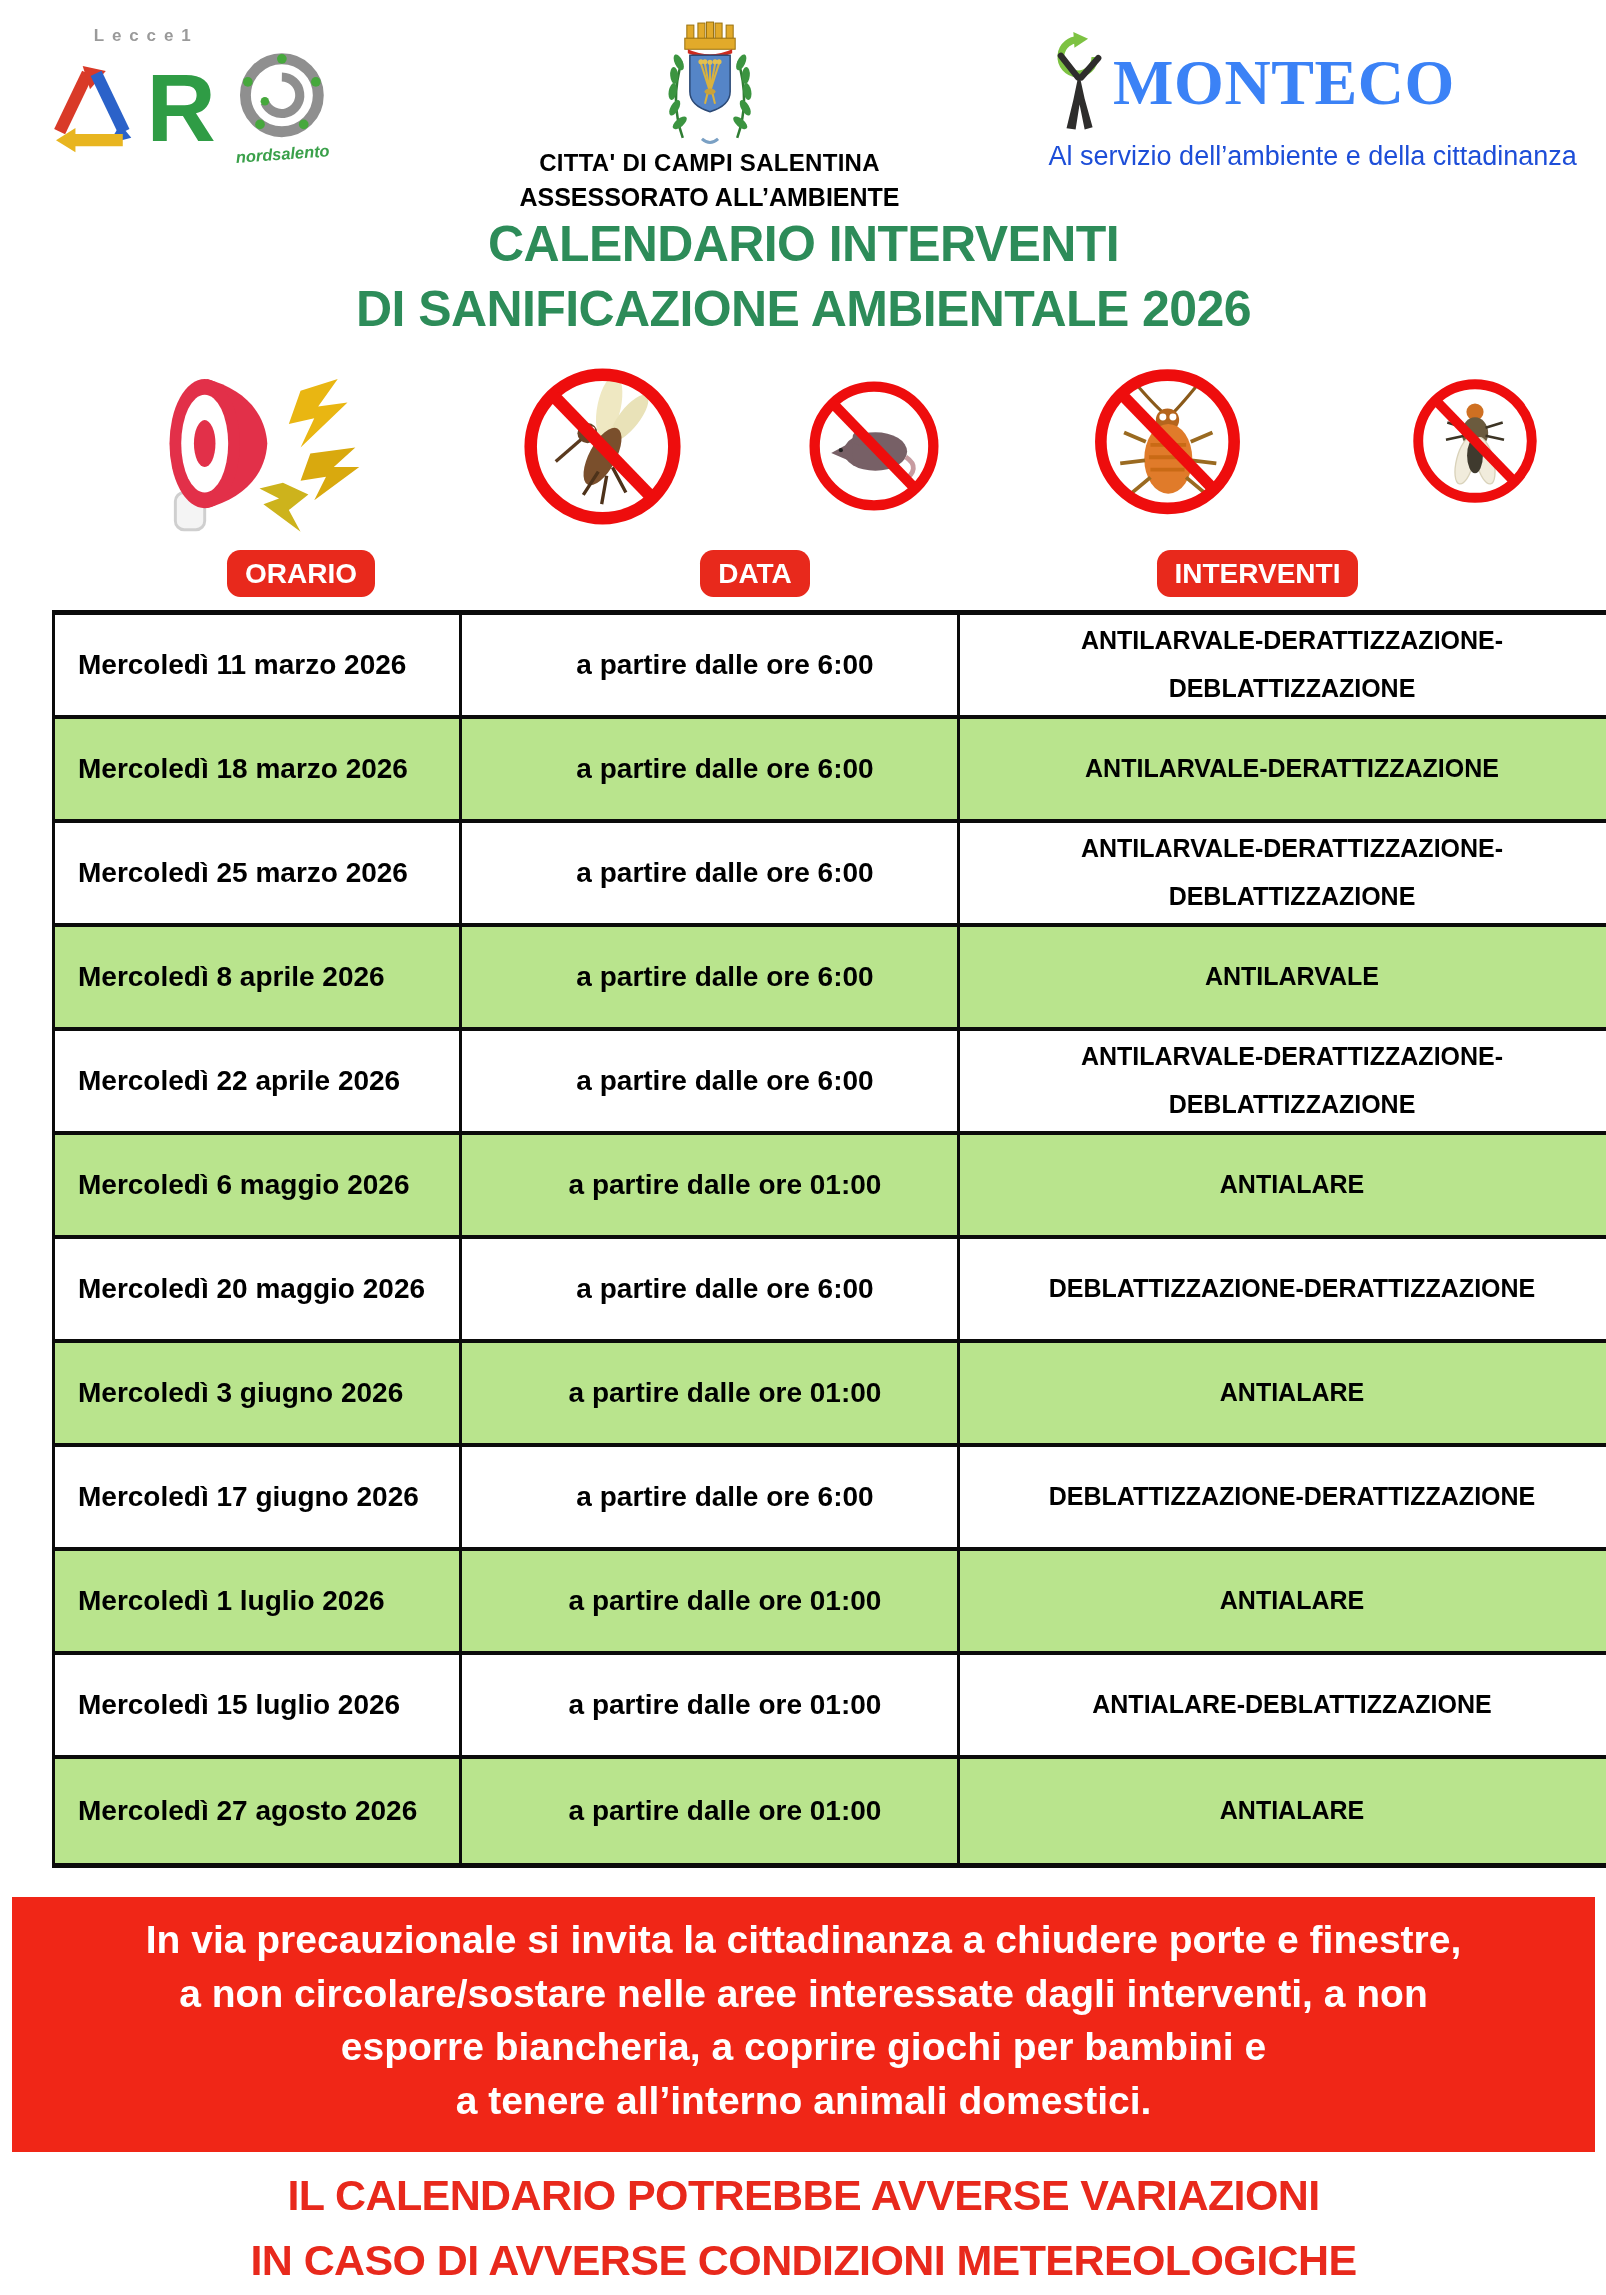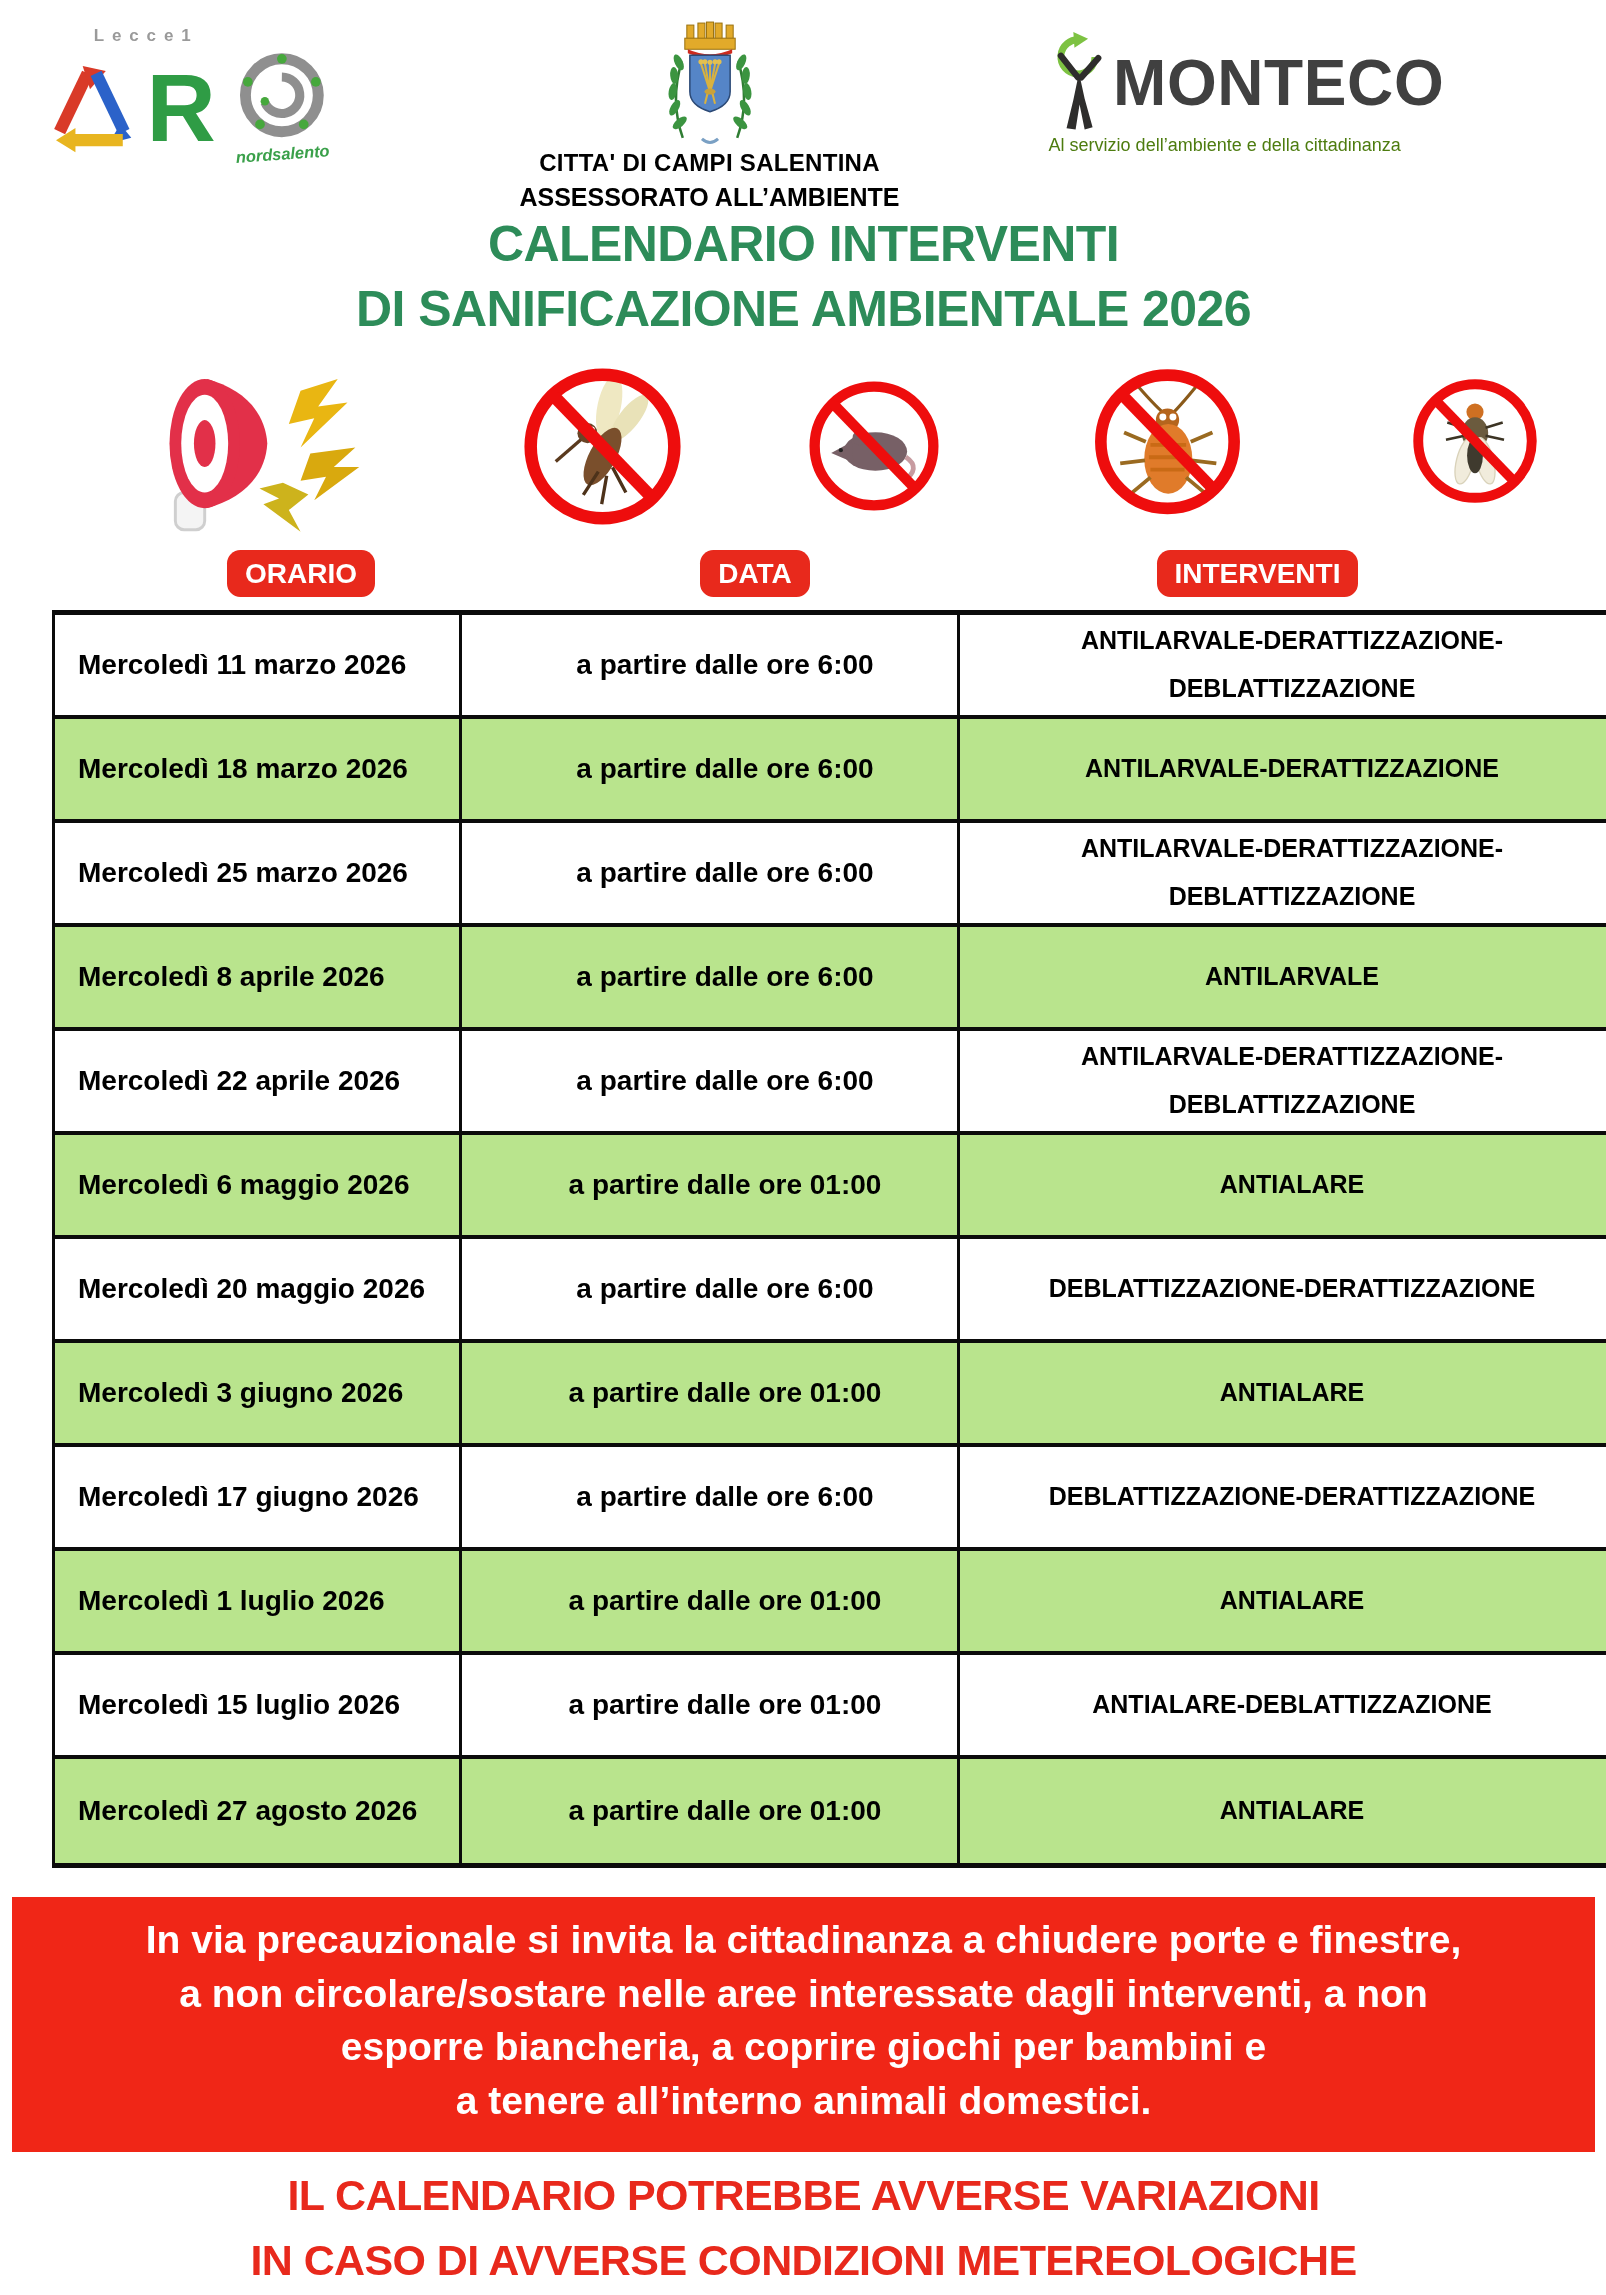--- a/index.html
+++ b/index.html
@@ -9,22 +9,22 @@
   }
   
   .topbar{display:flex;justify-content:space-between;align-items:flex-start;
           box-sizing:border-box;height:200px;padding:14.6px 28px 0 22px;}
   .aro{width:352px;}
   .comune{width:389px;text-align:center;}
   .comune-line1{font-size:24px;font-weight:bold;letter-spacing:0.3px;margin-top:1.2px;}
   .comune-line2{font-size:25px;font-weight:bold;margin-top:6px;}
   .monteco{width:534px;padding-top:16px;}
   .monteco-row{display:flex;align-items:center;}
-  .monteco-word{font-size:64px;font-weight:bold;color:#404040;letter-spacing:0.6px;line-height:1;}
-  .monteco-tagline{font-size:18px;color:#4d7c0f;padding-left:3.6px;}
+  .monteco-word{font-size:64px;font-weight:bold;color:#3b82f6;letter-spacing:0.6px;line-height:1;font-family:Liberation Serif, serif;}
+  .monteco-tagline{font-size:27px;color:#1d4ed8;margin-top:6px;padding-left:3.6px;}
   
   .title{margin-top:12px;text-align:center;color:#2d8c59;font-weight:bold;
          font-size:50px;line-height:1.3;letter-spacing:-0.6px;}
   
   .icons{position:relative;height:179px;margin-top:18px;}
   .icons .ic{position:absolute;}
   .ic-megaphone{left:146px;top:-3px;width:225px;height:182px;}
   .ic-mosquito{left:519px;top:3px;width:167px;height:167px;}
   .ic-rat{left:805px;top:17px;width:138px;height:138px;}
   .ic-roach{left:1090px;top:1.2px;width:155px;height:163px;}

